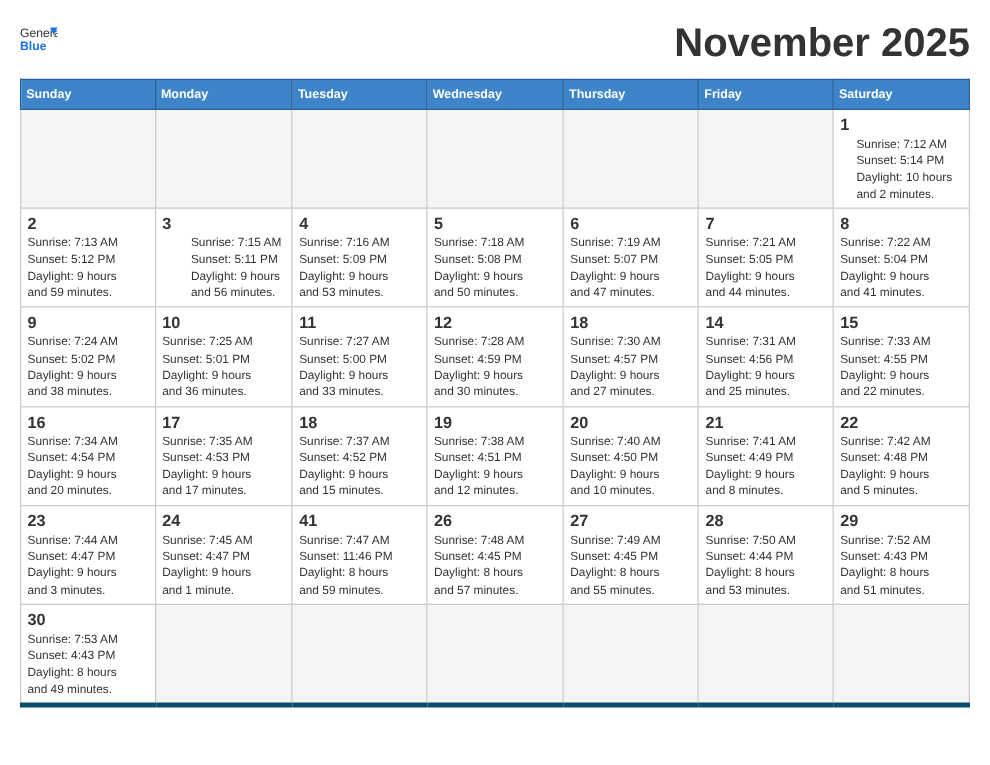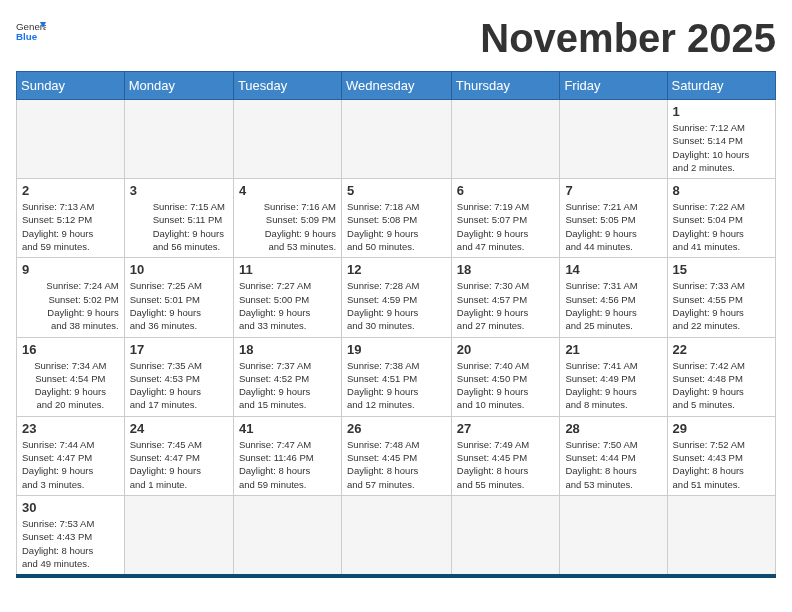--- a/index.html
+++ b/index.html
@@ -22,38 +22,38 @@
       gap: 4px;
     }
     .logo-icon {
       width: 30px;
       height: 30px;
     }
     .title-area {
       text-align: right;
     }
     .month-title {
-      font-size: 40px;
+      font-size: 32px;
       font-weight: bold;
       color: #333;
     }
     .location-subtitle {
       font-size: 14px;
       color: #555;
     }
     .calendar-table {
       width: 100%;
       border-collapse: collapse;
       border: 1px solid #ccc;
     }
     .calendar-table th {
       background-color: #3d85c8;
       color: #fff;
-      font-size: 13px;
-      font-weight: normal;
+      font-size: 10px;
+      font-weight: bold;
       padding: 6px 4px;
       text-align: left;
       border: 1px solid #2a6099;
     }
     .calendar-table td {
       vertical-align: top;
       border: 1px solid #ccc;
       padding: 4px 5px;
       min-height: 80px;
       width: 113px;
@@ -109,21 +109,21 @@
   <tbody id="calendar-body">
   <tr>
         <td class="empty"></td>
         <td class="empty"></td>
         <td class="empty"></td>
         <td class="empty"></td>
         <td class="empty"></td>
         <td class="empty"></td>
         <td>
           <span class="day-number">1</span>
-          <div class="day-info" style="white-space: pre-line;">Sunrise: 7:12 AM
+          <div class="day-info" style="white-space: pre-line; margin-left: 13px;">Sunrise: 7:12 AM
 Sunset: 5:14 PM
 Daylight: 10 hours
 and 2 minutes.</div>
         </td>
       </tr>
       <tr>
         <td>
           <span class="day-number">2</span>
           <div class="day-info" style="white-space: pre-line;">Sunrise: 7:13 AM
 Sunset: 5:12 PM
@@ -132,21 +132,21 @@
         </td>
         <td>
           <span class="day-number">3</span>
           <div class="day-info" style="white-space: pre-line; margin-left: 23px;">Sunrise: 7:15 AM
 Sunset: 5:11 PM
 Daylight: 9 hours
 and 56 minutes.</div>
         </td>
         <td>
           <span class="day-number">4</span>
-          <div class="day-info" style="white-space: pre-line; text-align: right;">Sunrise: 7:16 AM
+          <div class="day-info" style="white-space: pre-line;">Sunrise: 7:16 AM
 Sunset: 5:09 PM
 Daylight: 9 hours
 and 53 minutes.</div>
         </td>
         <td>
           <span class="day-number">5</span>
           <div class="day-info" style="white-space: pre-line;">Sunrise: 7:18 AM
 Sunset: 5:08 PM
 Daylight: 9 hours
 and 50 minutes.</div>
@@ -169,21 +169,21 @@
           <span class="day-number">8</span>
           <div class="day-info" style="white-space: pre-line;">Sunrise: 7:22 AM
 Sunset: 5:04 PM
 Daylight: 9 hours
 and 41 minutes.</div>
         </td>
       </tr>
       <tr>
         <td>
           <span class="day-number">9</span>
-          <div class="day-info" style="white-space: pre-line; text-align: right;">Sunrise: 7:24 AM
+          <div class="day-info" style="white-space: pre-line;">Sunrise: 7:24 AM
 Sunset: 5:02 PM
 Daylight: 9 hours
 and 38 minutes.</div>
         </td>
         <td>
           <span class="day-number">10</span>
           <div class="day-info" style="white-space: pre-line;">Sunrise: 7:25 AM
 Sunset: 5:01 PM
 Daylight: 9 hours
 and 36 minutes.</div>
@@ -220,21 +220,21 @@
           <span class="day-number">15</span>
           <div class="day-info" style="white-space: pre-line;">Sunrise: 7:33 AM
 Sunset: 4:55 PM
 Daylight: 9 hours
 and 22 minutes.</div>
         </td>
       </tr>
       <tr>
         <td>
           <span class="day-number">16</span>
-          <div class="day-info" style="white-space: pre-line; text-align: center;">Sunrise: 7:34 AM
+          <div class="day-info" style="white-space: pre-line;">Sunrise: 7:34 AM
 Sunset: 4:54 PM
 Daylight: 9 hours
 and 20 minutes.</div>
         </td>
         <td>
           <span class="day-number">17</span>
           <div class="day-info" style="white-space: pre-line;">Sunrise: 7:35 AM
 Sunset: 4:53 PM
 Daylight: 9 hours
 and 17 minutes.</div>

